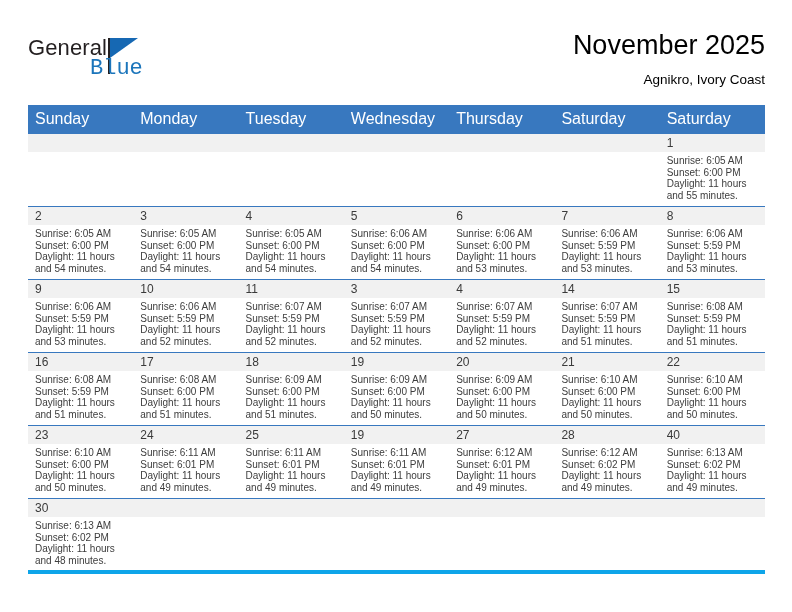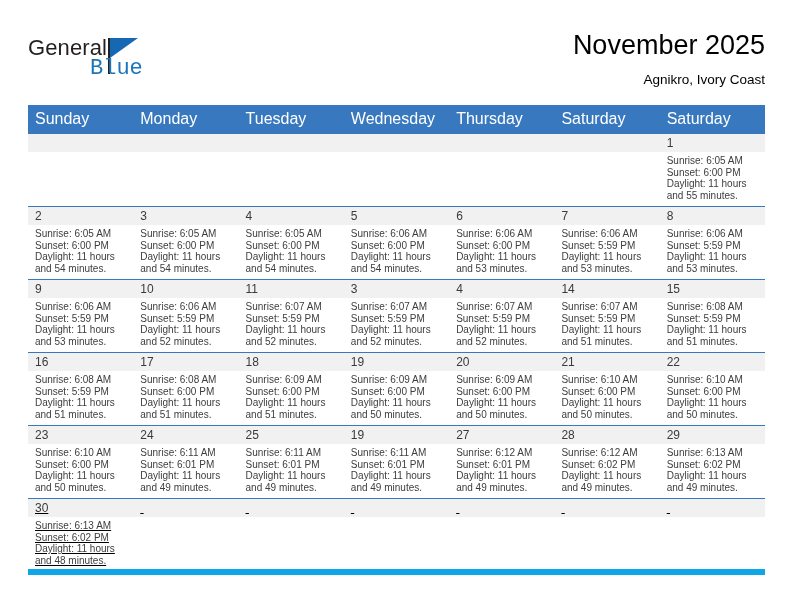--- a/index.html
+++ b/index.html
@@ -68,21 +68,21 @@
     height: 19px;
     border: none;
   }
   .cal td {
     width: 105.28px;
     vertical-align: top;
     border-top: 1px solid #3878bf;
     padding: 0;
     height: 73px;
   }
-  .cal tr.last td { border-bottom: 6px solid #0ea5e9; text-decoration: underline; }
+  .cal tr.last td { border-bottom: 4px solid #0ea5e9; }
 
   .daynum {
     background: #f1f1f1;
     font-size: 12px;
     color: #3a3a3a;
     padding: 3px 0 3px 7px;
     height: 18px;
     line-height: 13px;
   }
   .daynum.empty { background: #f1f1f1; height: 18px; }
@@ -399,21 +399,21 @@
           <td>
             <div class="daynum">28</div>
             <div class="cell-body">
               <div>Sunrise: 6:12 AM</div>
               <div>Sunset: 6:02 PM</div>
               <div>Daylight: 11 hours</div>
               <div>and 49 minutes.</div>
             </div>
           </td>
           <td>
-            <div class="daynum">29</div>
+            <div class="daynum">40</div>
             <div class="cell-body">
               <div>Sunrise: 6:13 AM</div>
               <div>Sunset: 6:02 PM</div>
               <div>Daylight: 11 hours</div>
               <div>and 49 minutes.</div>
             </div>
           </td>
         </tr>
         <tr class="last">
           <td>

